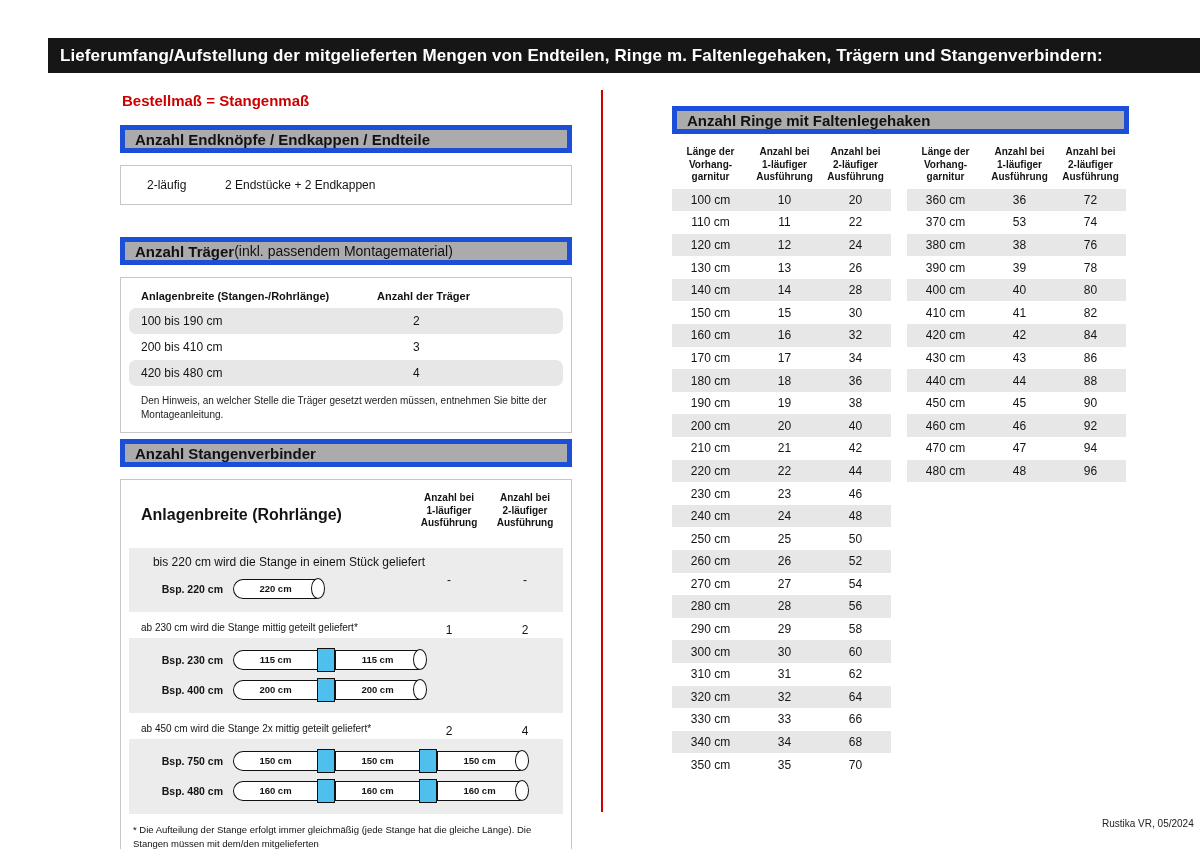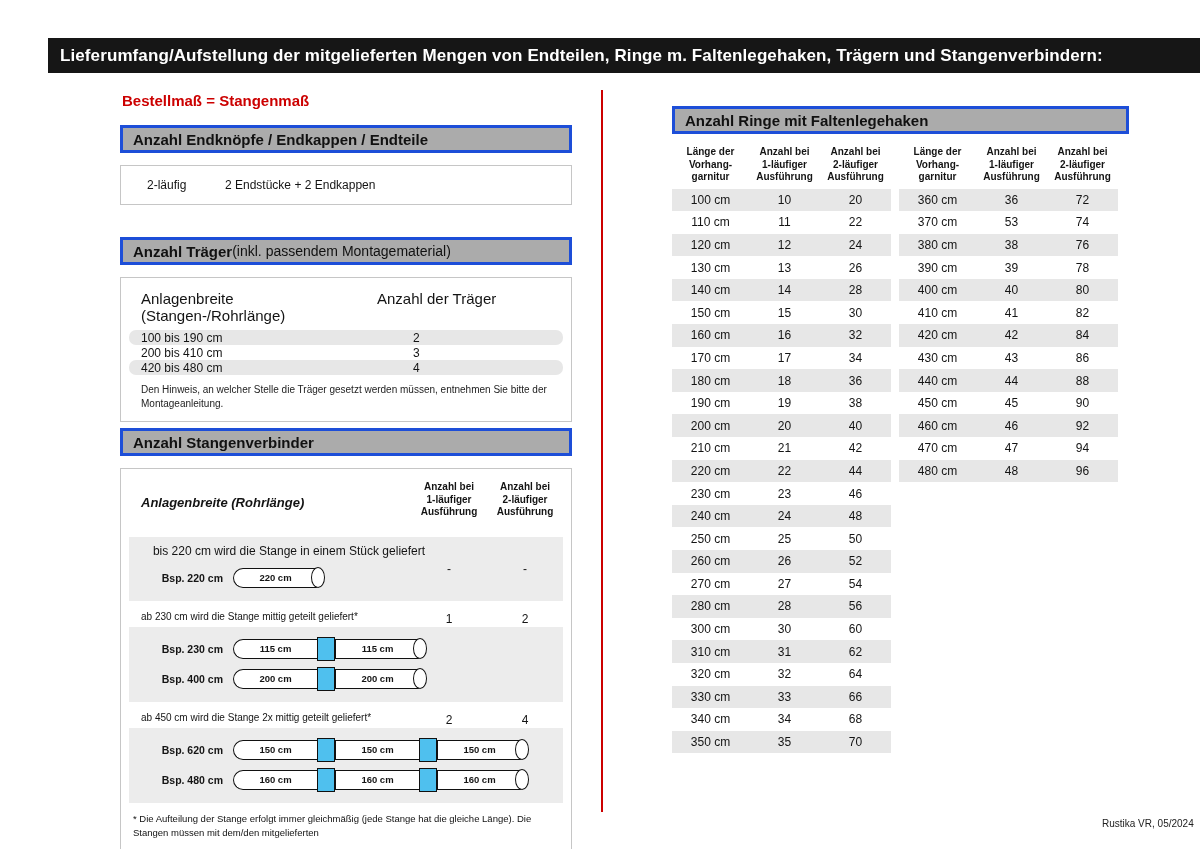--- a/index.html
+++ b/index.html
@@ -11,44 +11,44 @@
 
   .divider { position:absolute; left:601px; top:90px; width:2px; height:722px; background:var(--accent); }
 
   .footer { position:absolute; left:1102px; top:818px; font-size:10px; color:#222; }
 
   .left-col { position:absolute; left:120px; top:92px; width:452px; }
   .right-col { position:absolute; left:672px; top:106px; width:457px; }
 
   .red-note { color:var(--accent); font-weight:bold; font-size:15px; margin:0 0 16px 2px; }
 
-  .sec-head { background:var(--secgray); border:3px solid #1d4ed8; height:28px; display:flex; align-items:center; padding-left:10px; font-size:15px; font-weight:bold; color:#111; }
+  .sec-head { background:var(--secgray); border:5px solid #1d4ed8; height:28px; display:flex; align-items:center; padding-left:10px; font-size:15px; font-weight:bold; color:#111; }
   .sec-head .normal { font-weight:normal; margin-left:0; font-size:14px; }
 
   .box { border:1px solid #c6c6c6; margin-top:12px; padding:8px; background:#fff; }
 
   
   .et-row { display:flex; height:22px; align-items:center; font-size:12px; }
   .et-row:nth-child(even) { background:var(--stripe); }
   .et-label { width:96px; padding-left:18px; }
   .et-value { flex:1; }
 
   
-  .tr-hrow { display:flex; font-size:15px; font-weight:normal; padding:4px 0 6px 0; }
+  .tr-hrow { display:flex; font-size:11px; font-weight:bold; padding:4px 0 6px 0; }
   .tr-hcol1 { width:248px; padding-left:12px; }
   .tr-hcol2 { flex:1; }
-  .tr-row { display:flex; height:15px; align-items:center; font-size:12px;border-radius:7px; }
+  .tr-row { display:flex; height:26px; align-items:center; font-size:12px;border-radius:7px; }
   .tr-row:nth-child(odd) { background:var(--stripe); }
   .tr-range { width:248px; padding-left:12px; }
   .tr-count { flex:1; padding-left:36px; }
   .tr-note { font-size:10px; line-height:1.4; padding:8px 10px 2px 12px; color:#222; }
 
   
   .vb-hrow { display:grid; grid-template-columns:1fr 76px 76px; align-items:start; padding:4px 0 8px 0; }
-  .vb-hcol1 { font-size:13px; font-weight:bold; padding-left:12px; padding-top:14px;font-style:italic; }
+  .vb-hcol1 { font-size:16px; font-weight:bold; padding-left:12px; padding-top:14px; }
   .vb-hc { font-size:10px; font-weight:bold; text-align:center; white-space:pre-line; line-height:1.25; }
 
   .vgroup { position:relative; margin-top:10px; }
   .vg-band { background:var(--band); padding:7px 8px 8px 8px; }
   .vg-text { font-size:12px; padding-left:4px; margin-bottom:5px; width:300px;text-align:center; }
   .vg-text-row { padding-left:12px; font-size:10px; margin-bottom:5px; width:300px; }
   .vg-counts { position:absolute; right:0; width:152px; display:flex; font-size:12px; }
   .vg-counts span { width:76px; text-align:center; }
   .vg-counts.mid { top:50%; transform:translateY(-50%); }
   .vg-counts.top { top:1px; }
@@ -58,21 +58,21 @@
 
   .rod { display:flex; align-items:center; height:26px; }
   .rod-seg { width:84px; height:20px; background:#fff; border:1.5px solid #111; border-right:none; display:flex; align-items:center; justify-content:center; font-size:9.5px; font-weight:bold; }
   .rod-seg.first { border-radius:10px 0 0 10px; }
   .rod-conn { width:18px; height:24px; background:var(--blue); border:1.5px solid #111; z-index:2; }
   .rod-end { width:14px; height:21px; border:1.5px solid #111; border-radius:50%; background:#fff; margin-left:-6px; z-index:1; }
 
   .vb-footnote { font-size:9.5px; line-height:1.5; margin-top:9px; padding:0 2px 2px 4px; color:#111; }
 
   
-  .ring-tables { display:flex; gap:8px; margin-top:12px; }
+  .ring-tables { display:flex; gap:16px; margin-top:12px; }
   .ring-table { width:219px; }
   .ring-hrow { display:flex; font-size:10px; font-weight:bold; text-align:center; margin-bottom:5px; }
   .ring-hrow div { white-space:pre-line; line-height:1.25; }
   .rh-len { width:77px; }
   .rh-c { width:71px; }
   .ring-row { display:flex; height:22.6px; align-items:center; font-size:12px; text-align:center; }
   .ring-row:nth-child(odd) { background:var(--stripe); }
   .rc-len { width:77px; }
   .rc { width:71px; }
 </style>
@@ -193,21 +193,21 @@
         <div class="vg-counts top">
           <span>1</span>
           <span>2</span>
         </div>
       </div>
 
       <div class="vgroup">
         <div class="vg-text-row">ab 450 cm wird die Stange 2x mittig geteilt geliefert*</div>
         <div class="vg-band">
           <div class="ex-row">
-            <div class="ex-label">Bsp. 620 cm</div>
+            <div class="ex-label">Bsp. 750 cm</div>
             <div class="rod">
                 <span class="rod-seg first">150 cm</span>
                 <span class="rod-conn"></span>
                 <span class="rod-seg">150 cm</span>
                 <span class="rod-conn"></span>
                 <span class="rod-seg">150 cm</span>
                 <span class="rod-end"></span>
               </div>
           </div>
           <div class="ex-row">
@@ -363,20 +363,25 @@
               <div class="rc">27</div>
               <div class="rc">54</div>
             </div>
 
             <div class="ring-row">
               <div class="rc-len">280 cm</div>
               <div class="rc">28</div>
               <div class="rc">56</div>
             </div>
 
+            <div class="ring-row">
+              <div class="rc-len">290 cm</div>
+              <div class="rc">29</div>
+              <div class="rc">58</div>
+            </div>
 
             <div class="ring-row">
               <div class="rc-len">300 cm</div>
               <div class="rc">30</div>
               <div class="rc">60</div>
             </div>
 
             <div class="ring-row">
               <div class="rc-len">310 cm</div>
               <div class="rc">31</div>

